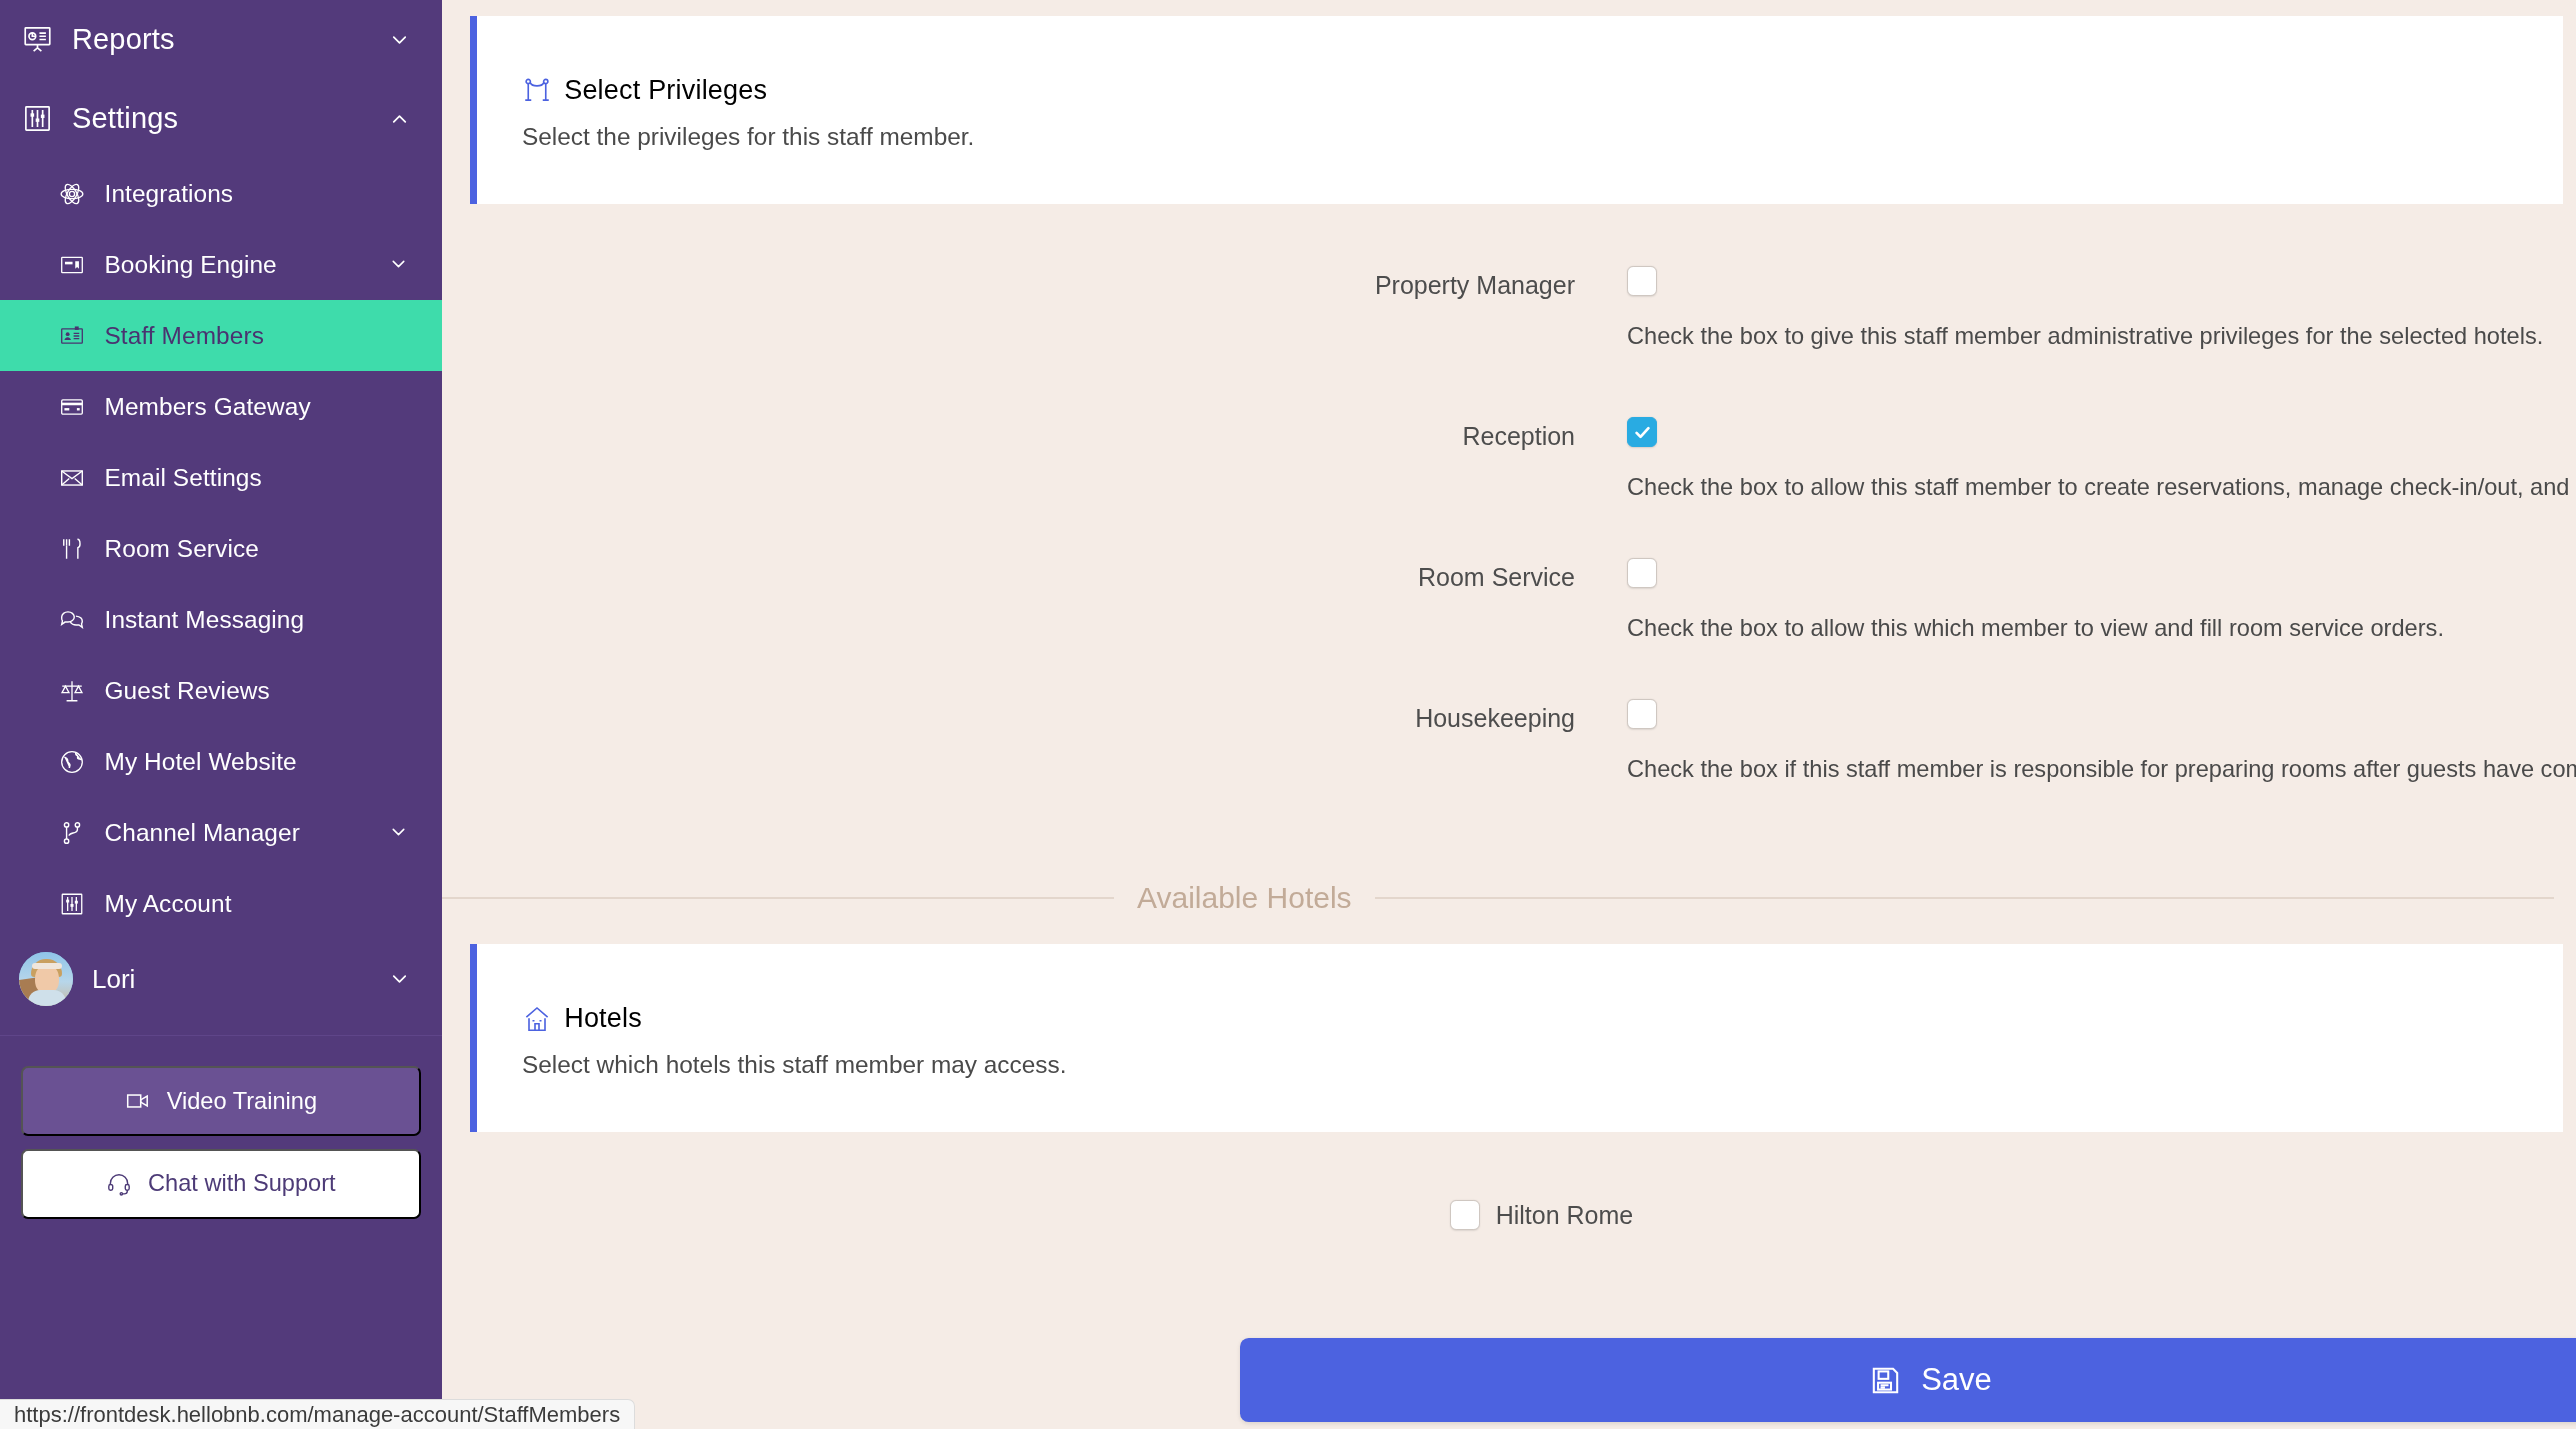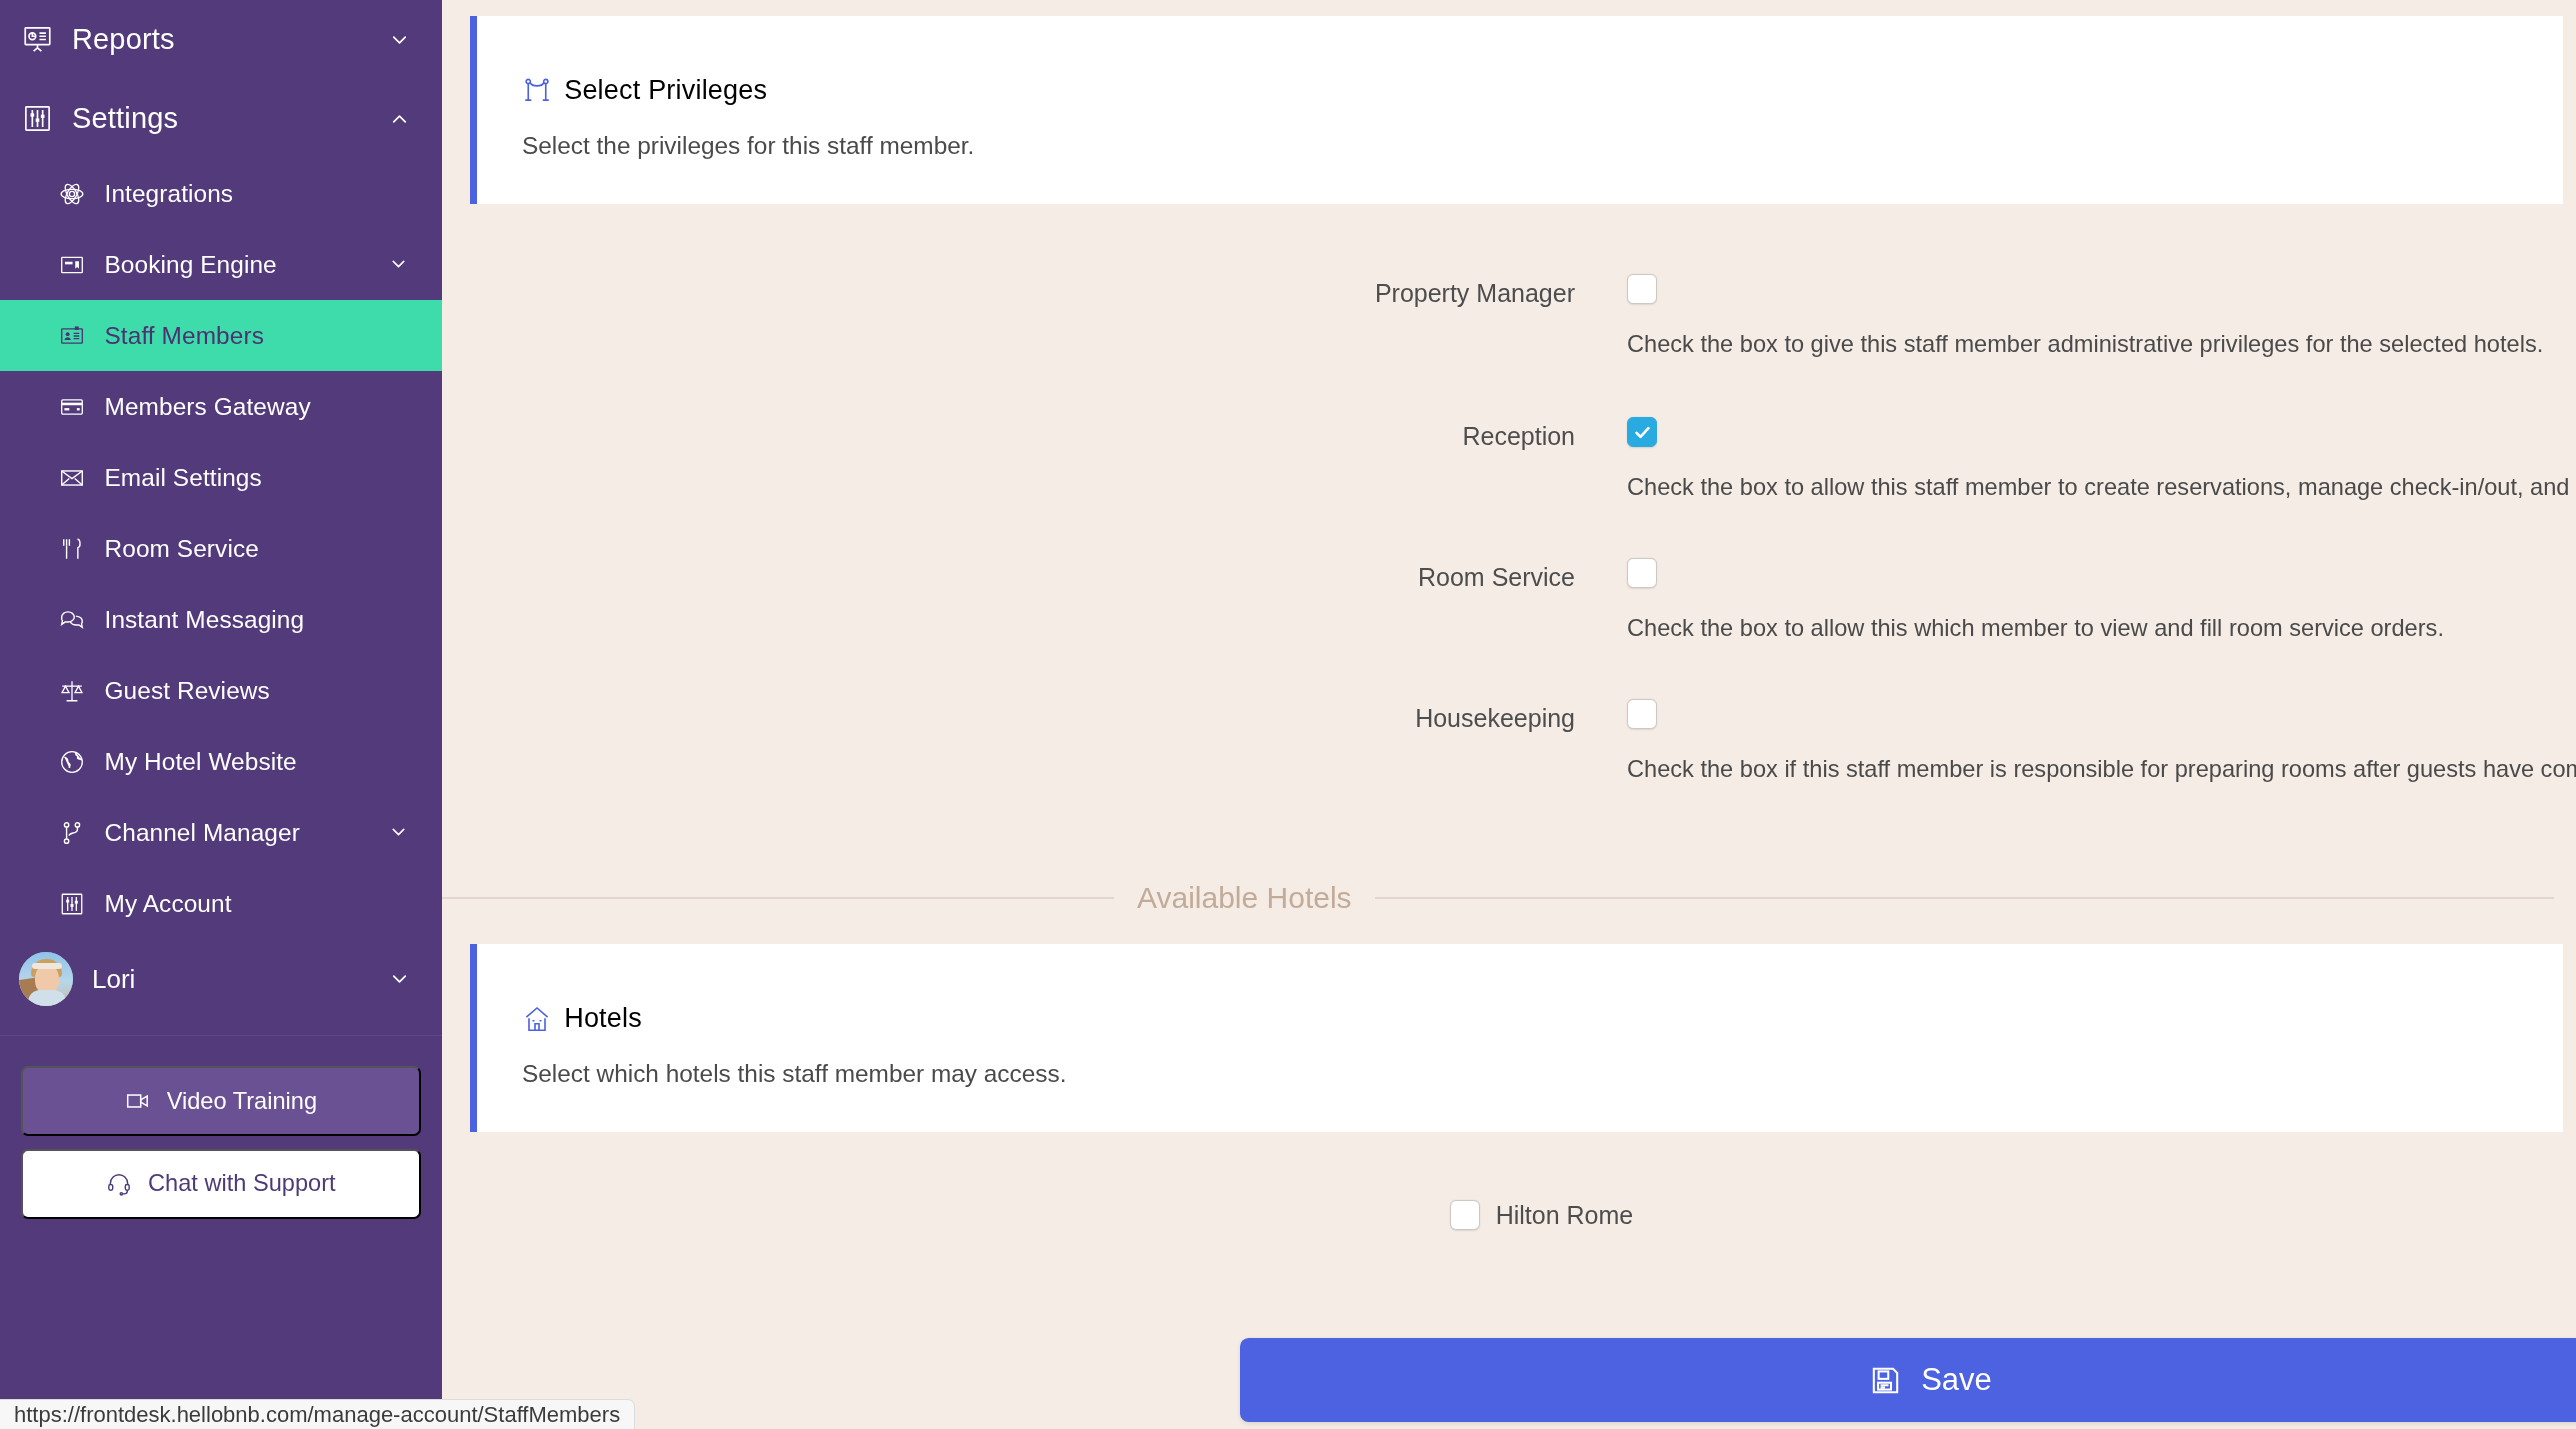--- a/index.html
+++ b/index.html
@@ -100,21 +100,21 @@
   .card-title {
     display: flex; align-items: center;
     color: #000000;
     font-size: 27px;
     letter-spacing: 0.2px;
   }
   .card-title .ticon { margin-right: 12.2px; display:flex; align-items:center; }
   .card-sub {
     color: #4a4a4a;
     font-size: 24.4px;
-    margin-top: 26px;
+    margin-top: 17px;
   }
 
   
   .priv-row { position: absolute; }
   .priv-label {
     position: absolute;
     right: 0;
     width: 558px;
     text-align: right;
     font-size: 25px;
@@ -426,21 +426,21 @@
             <path d="M5 6.9v13.2M19 6.9v13.2"></path>
             <path d="M2.6 20.1h4.8M16.6 20.1h4.8"></path>
             <path d="M6.7 6.3c1.3 3.2 9.3 3.2 10.6 0"></path>
           </svg>
         </span>
         <span>Select Privileges</span>
       </div>
       <div class="card-sub" style="margin-left:45px;">Select the privileges for this staff member.</div>
     </section>
 
-    <div class="priv-row" style="left:0; top:270px; width:2112px; height:96px;">
+    <div class="priv-row" style="left:0; top:262px; width:2112px; height:96px;">
       <span class="priv-label" style="left:0; width:1133px; top:8.7px;">Property Manager</span>
       <span class="cbox" id="cb-property-manager" style="position:absolute; left:1185px; top:4.4px;">
         
       </span>
       <span class="priv-help" style="left:1185px; top:61px;">Check the box to give this staff member administrative privileges for the selected hotels.</span>
     </div>
 
     <div class="priv-row" style="left:0; top:413px; width:2112px; height:96px;">
       <span class="priv-label" style="left:0; width:1133px; top:8.7px;">Reception</span>
       <span class="cbox checked" id="cb-reception" style="position:absolute; left:1185px; top:4.4px;">

